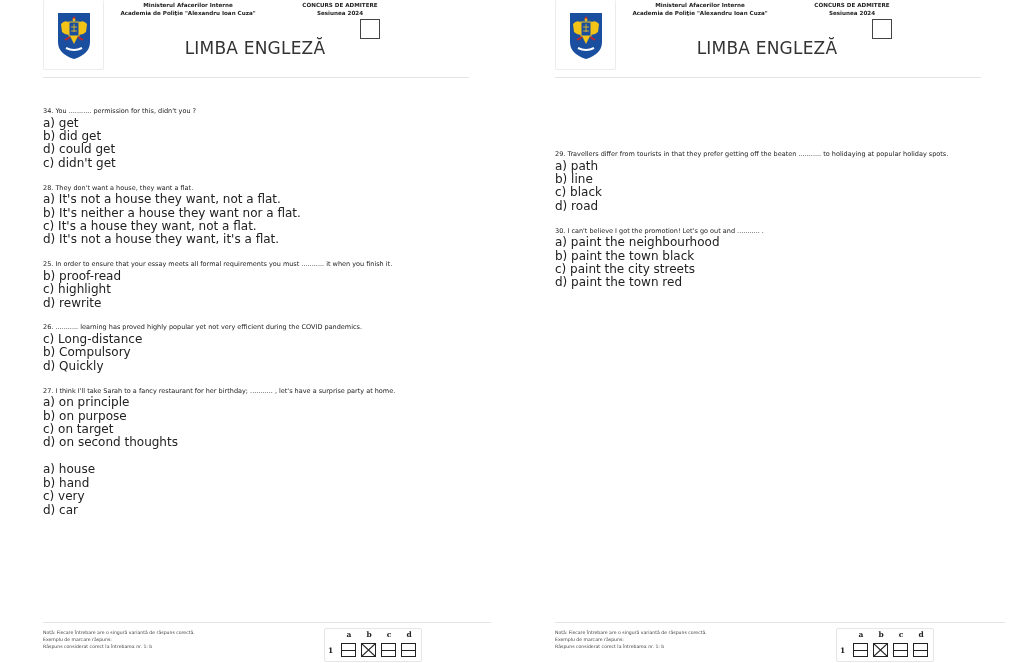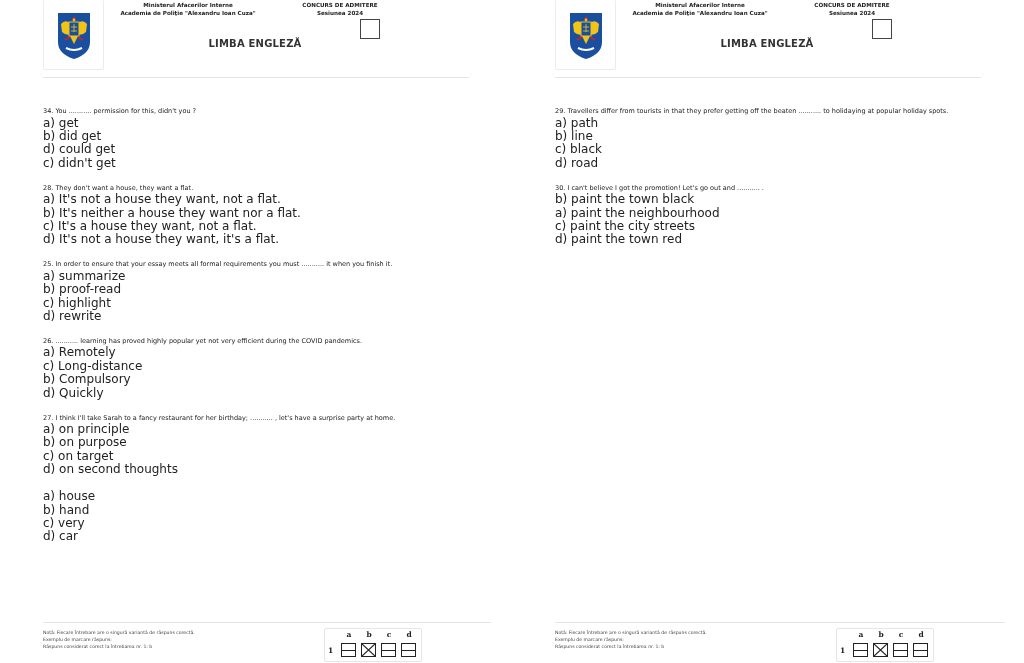--- a/index.html
+++ b/index.html
@@ -27,33 +27,33 @@
     position: absolute; left: 295px; top: 1px; width: 90px;
     text-align: center; font-weight: bold; font-size: 5.6px; line-height: 8px; color: #222;
     white-space: nowrap;
   }
   .code-box {
     position: absolute; left: 360px; top: 19px; width: 20px; height: 20px;
     border: 1.5px solid #444;
   }
   .subject-title {
     position: absolute; left: 150px; top: 38px; width: 210px; text-align: center;
-    font-size: 10px; color: #333; letter-spacing: 0.2px; font-weight: bold;
+    font-size: 17px; color: #333; letter-spacing: 0.2px;
   }
   .hdr-rule {
     position: absolute; left: 43px; top: 77px; width: 426px; height: 0;
     border-top: 1px solid #e4e4e4;
   }
 
   .questions { position: absolute; left: 43px; top: 107px; width: 430px; }
   .page.right .questions { left: 43px; top: 107px; width: 430px; }
 
   .question { margin-bottom: 13.5px; }
   .q-text { font-size: 6.5px; line-height: 9px; color: #222; margin-bottom: 0.5px; }
-  .q-text.justify { text-align: justify; text-align-last: left; }
+  .q-text.justify { text-align: justify; text-align-last: left; margin-top: 43px; }
   .opt { font-size: 12px; line-height: 13.4px; color: #222; }
 
   .ftr-rule {
     position: absolute; left: 43px; top: 622px; width: 448px; height: 0;
     border-top: 1px solid #e4e4e4;
   }
   .page.right .ftr-rule { width: 450px; }
   .ftr-notes {
     position: absolute; left: 43px; top: 630px; font-size: 4.6px; line-height: 6.8px; color: #444;
   }
@@ -109,28 +109,26 @@
     </div>
     <div class="question">
       <div class="q-text">28. They don't want a house, they want a flat.</div>
       <div class="opt">a) It's not a house they want, not a flat.</div>
       <div class="opt">b) It's neither a house they want nor a flat.</div>
       <div class="opt">c) It's a house they want, not a flat.</div>
       <div class="opt">d) It's not a house they want, it's a flat.</div>
     </div>
     <div class="question">
       <div class="q-text">25. In order to ensure that your essay meets all formal requirements you must ........... it when you finish it.</div>
-      <div class="opt">a) summarize</div>
       <div class="opt">b) proof-read</div>
       <div class="opt">c) highlight</div>
       <div class="opt">d) rewrite</div>
     </div>
     <div class="question">
       <div class="q-text">26. ........... learning has proved highly popular yet not very efficient during the COVID pandemics.</div>
-      <div class="opt">a) Remotely</div>
       <div class="opt">c) Long-distance</div>
       <div class="opt">b) Compulsory</div>
       <div class="opt">d) Quickly</div>
     </div>
     <div class="question">
       <div class="q-text">27. I think I'll take Sarah to a fancy restaurant for her birthday; ........... , let's have a surprise party at home.</div>
       <div class="opt">a) on principle</div>
       <div class="opt">b) on purpose</div>
       <div class="opt">c) on target</div>
       <div class="opt">d) on second thoughts</div>
@@ -200,22 +198,22 @@
   <div class="questions">
     <div class="question">
       <div class="q-text justify">29. Travellers differ from tourists in that they prefer getting off the beaten ........... to holidaying at popular holiday spots.</div>
       <div class="opt">a) path</div>
       <div class="opt">b) line</div>
       <div class="opt">c) black</div>
       <div class="opt">d) road</div>
     </div>
     <div class="question">
       <div class="q-text">30. I can't believe I got the promotion! Let's go out and ........... .</div>
+      <div class="opt">a) paint the neighbourhood</div>
       <div class="opt">b) paint the town black</div>
-      <div class="opt">a) paint the neighbourhood</div>
       <div class="opt">c) paint the city streets</div>
       <div class="opt">d) paint the town red</div>
     </div>
   </div>
 
   <div class="ftr-rule"></div>
   <div class="ftr-notes">
     <div>Notă: Fiecare întrebare are o singură variantă de răspuns corectă.</div>
     <div>Exemplu de marcare răspuns:</div>
     <div>Răspuns considerat corect la întrebarea nr. 1: b</div>

